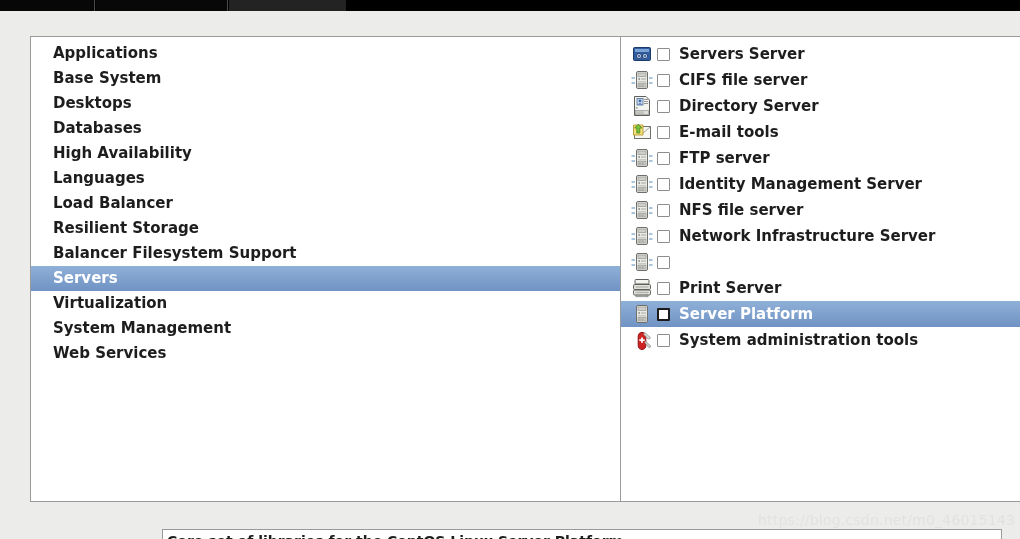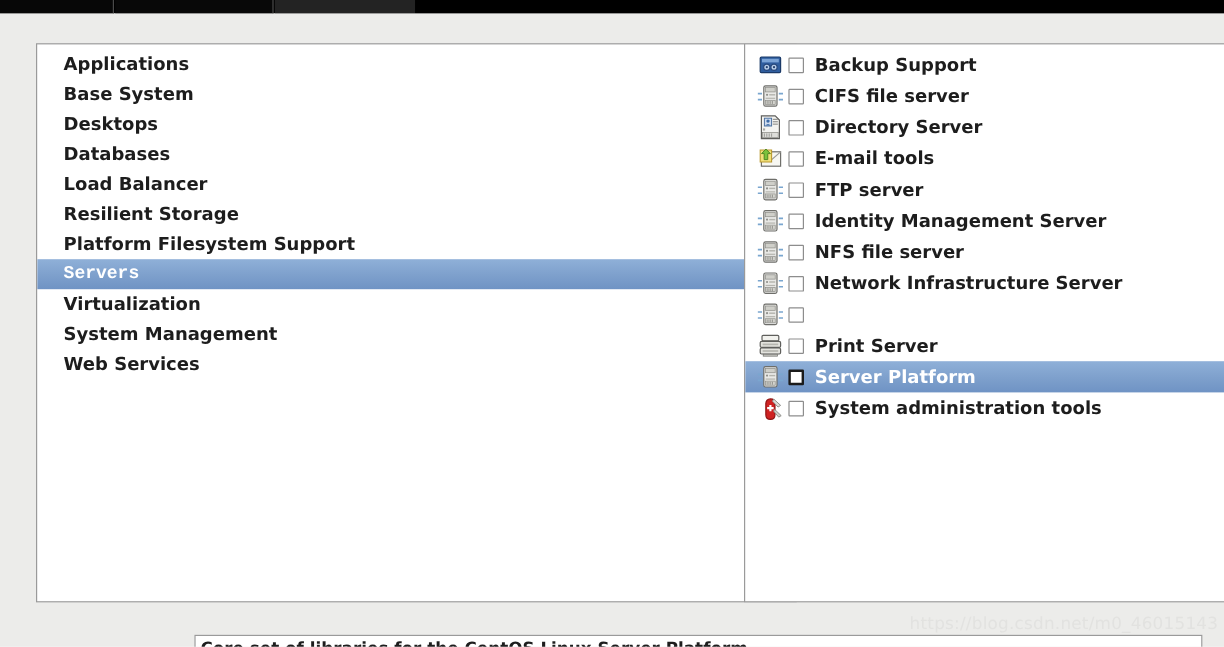--- a/index.html
+++ b/index.html
@@ -57,21 +57,20 @@
     padding-left: 22px;
     font-size: 15px;
     font-weight: bold;
     color: #1d1d1d;
     white-space: nowrap;
     box-sizing: border-box;
   }
   #env-list li.selected {
     background: linear-gradient(to bottom, #8fb0d8 0%, #7fa1cd 50%, #6f93c4 100%);
     color: #ffffff;
-    font-family: Liberation Mono, monospace;
   }
 
   
   #addon-list { padding-top: 4px; }
   #addon-list li {
     height: 26px;
     display: flex;
     align-items: center;
     padding-left: 10px;
     font-size: 15px;
@@ -140,23 +139,25 @@
   <div class="seg seg-c"></div>
   <div class="seg seg-d"></div>
 </div>
 
 <div id="left-panel" class="panel">
   <ul class="list" id="env-list">
       <li><span>Applications</span></li>
       <li><span>Base System</span></li>
       <li><span>Desktops</span></li>
       <li><span>Databases</span></li>
+      <li><span>High Availability</span></li>
+      <li><span>Languages</span></li>
       <li><span>Load Balancer</span></li>
       <li><span>Resilient Storage</span></li>
-      <li><span>Platform Filesystem Support</span></li>
+      <li><span>Balancer Filesystem Support</span></li>
       <li class="selected"><span>Servers</span></li>
       <li><span>Virtualization</span></li>
       <li><span>System Management</span></li>
       <li><span>Web Services</span></li>
     </ul>
 </div>
 
 <div id="right-panel" class="panel">
   <ul class="list" id="addon-list">
       <li>
@@ -164,21 +165,21 @@
           <svg width="22" height="22" viewBox="0 0 22 22">
             <rect x="2.5" y="4.5" width="17" height="13" rx="1" fill="#2f5d9e" stroke="#1b3a68"></rect>
             <rect x="4" y="6" width="14" height="3" fill="#7ba3d6"></rect>
             <circle cx="8" cy="13" r="2.6" fill="#b8cde8" stroke="#26477c"></circle>
             <circle cx="14" cy="13" r="2.6" fill="#b8cde8" stroke="#26477c"></circle>
             <circle cx="8" cy="13" r="0.9" fill="#24406f"></circle>
             <circle cx="14" cy="13" r="0.9" fill="#24406f"></circle>
           </svg>
         </span>
         <span class="addon-check"></span>
-        <span>Backup Support</span>
+        <span>Servers Server</span>
       </li>
       <li>
         <span class="addon-icon">
           <svg width="22" height="22" viewBox="0 0 22 22">
             <line x1="0.5" y1="9" x2="4" y2="9" stroke="#7aa6cf" stroke-width="1.3"></line>
             <line x1="0.5" y1="14" x2="4" y2="14" stroke="#7aa6cf" stroke-width="1.3"></line>
             <line x1="18" y1="9" x2="21.5" y2="9" stroke="#7aa6cf" stroke-width="1.3"></line>
             <line x1="18" y1="14" x2="21.5" y2="14" stroke="#7aa6cf" stroke-width="1.3"></line>
             <rect x="5.5" y="2.5" width="11" height="17" rx="1.5" fill="#e9e9e6" stroke="#6e6e6a"></rect>
             <rect x="7" y="4" width="8" height="3.6" fill="#cfcfc9" stroke="#8f8f8a" stroke-width="0.6"></rect>

